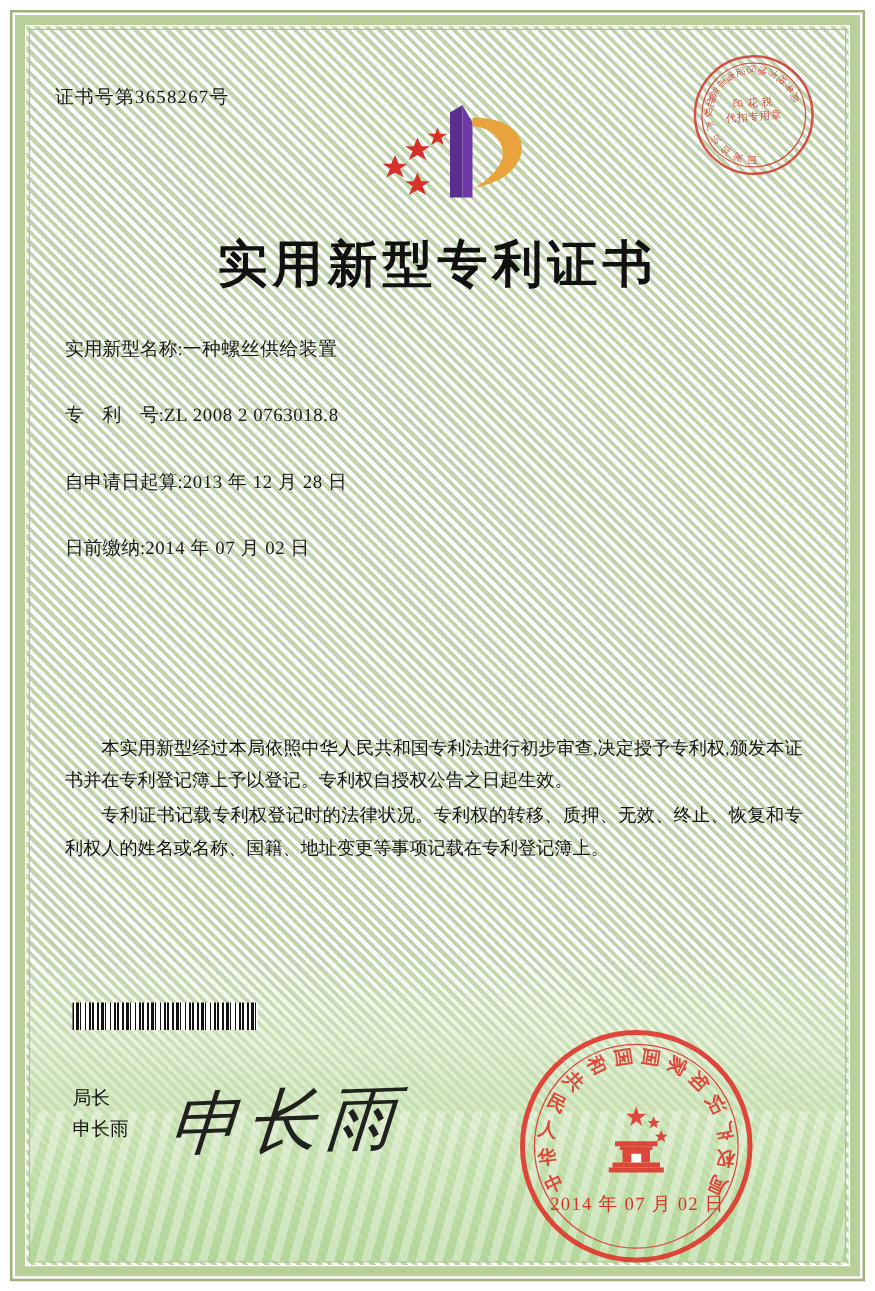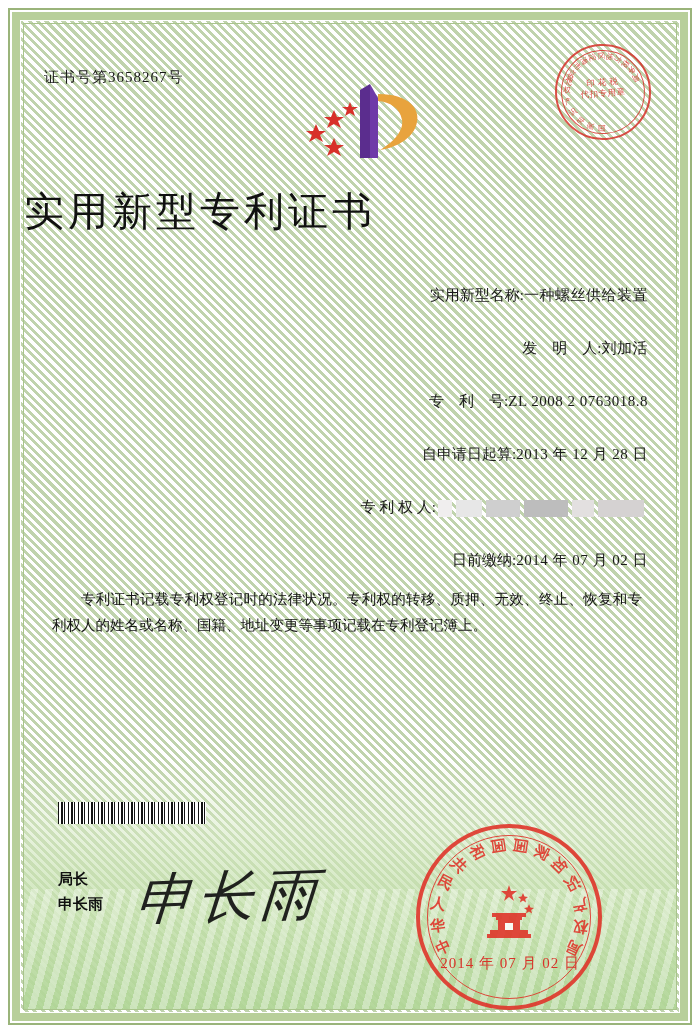--- a/index.html
+++ b/index.html
@@ -133,33 +133,33 @@
     top: 60px;
     width: 140px;
     height: 90px;
     margin-left: -52px;
   }
   
   .doc-title {
     position: absolute;
     left: 0; right: 0;
     top: 160px;
+    text-align: center;
     font-size: 40px;
-    font-weight: normal;
+    font-weight: bold;
     letter-spacing: 4px;
     color: #111;
     font-family: "DejaVu Serif", "Liberation Serif", serif;
   }
   
   .fields {
     position: absolute;
     left: 28px;
     right: 28px;
-    top: 262px;
-    text-align: right;
+    top: 246px;
   }
   .field-row {
     position: relative;
     height: 53px;
     font-size: 15px;
     color: #1b1b1b;
     white-space: nowrap;
   }
   .field-label {
     display: inline-block;
@@ -221,21 +221,20 @@
         #111 6px, #111 7px, #fff 7px, #fff 10px);
   }
   
   .sig-label {
     position: absolute;
     left: 34px;
     top: 843px;
     font-size: 15px;
     line-height: 25px;
     color: #111;
-    font-weight: bold;
   }
   .sig-hand {
     position: absolute;
     left: 112px;
     top: 836px;
     font-size: 56px;
     color: #111;
     font-family: "DejaVu Serif", serif;
     font-style: italic;
     letter-spacing: 6px;
@@ -362,37 +361,32 @@
       </svg>
     </div>
 
     <div class="doc-title">实用新型专利证书</div>
 
     <div class="fields">
       <div class="field-row">
         <span class="field-label">实用新型名称:</span><span class="field-value">一种螺丝供给装置</span>
       </div>
       <div class="field-row">
-        <span class="field-label">发　明　人:</span><span class="field-value">刘加活</span>
-      </div>
-      <div class="field-row">
         <span class="field-label">专　利　号:</span><span class="field-value">ZL 2008 2 0763018.8</span>
       </div>
       <div class="field-row">
         <span class="field-label">自申请日起算:</span><span class="field-value">2013 年 12 月 28 日</span>
       </div>
       <div class="field-row">
-        <span class="field-label">专 利 权 人:</span><span class="redacted"><i class="rb4"></i><i class="rb1"></i><i class="rb2"></i><i class="rb3"></i><i class="rb6"></i><i class="rb5"></i></span>
-      </div>
-      <div class="field-row">
         <span class="field-label">日前缴纳:</span><span class="field-value">2014 年 07 月 02 日</span>
       </div>
     </div>
 
     <div class="paras">
+      <p>本实用新型经过本局依照中华人民共和国专利法进行初步审查,决定授予专利权,颁发本证书并在专利登记簿上予以登记。专利权自授权公告之日起生效。</p>
       <p>专利证书记载专利权登记时的法律状况。专利权的转移、质押、无效、终止、恢复和专利权人的姓名或名称、国籍、地址变更等事项记载在专利登记簿上。</p>
     </div>
 
     <div class="barcode"></div>
 
     <div class="sig-label">
       <div>局长</div>
       <div>申长雨</div>
     </div>
     <div class="sig-hand">申长雨</div>

